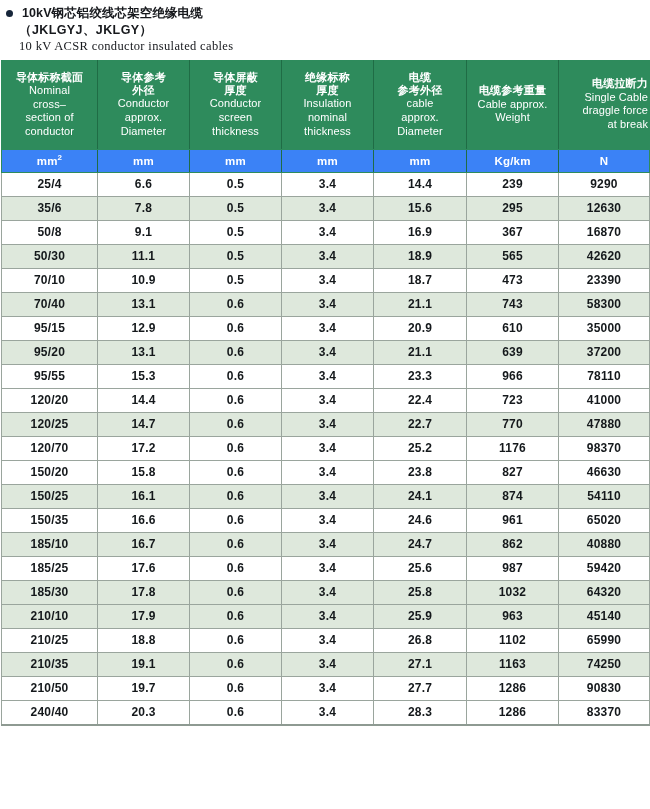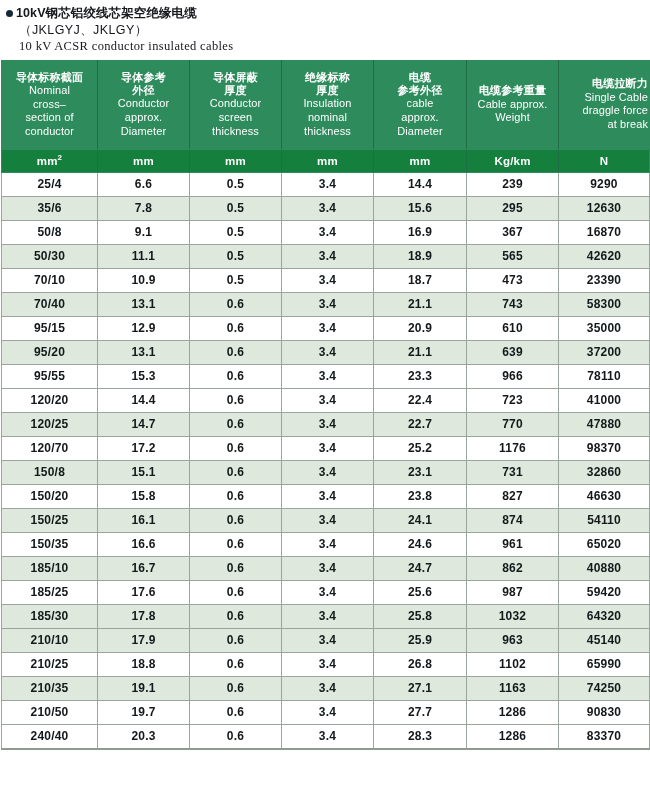--- a/index.html
+++ b/index.html
@@ -24,35 +24,35 @@
   .title-line {
     font-size: 12.5px;
     color: #16181c;
     letter-spacing: 0.1px;
     white-space: nowrap;
   }
   .title-line-1 {
     font-weight: 600;
     display: flex;
     align-items: center;
-    gap: 3px;
+    gap: 9px;
   }
   .bullet-dot {
     display: inline-block;
     width: 7px;
     height: 7px;
     border-radius: 50%;
     background: #17263a;
     flex: 0 0 auto;
     position: relative;
     top: 0px;
   }
   .title-line-2 {
     padding-left: 13px;
-    font-weight: 400;
+    font-weight: 700;
     letter-spacing: 0.4px;
   }
   .title-line-3 {
     padding-left: 13px;
     font-weight: 500;
     letter-spacing: 0.35px;
     font-family: Liberation Serif, serif;
   }
 
   
@@ -93,21 +93,21 @@
   }
   .hd-en {
     display: block;
     font-size: 11px;
     line-height: 1.24;
     font-weight: 400;
     letter-spacing: 0.1px;
   }
 
   .cable-table thead th.unit-cell {
-    background: #15803d;
+    background: #3b82f6;
     color: #ffffff;
     border: 1px solid #2e8b5c;
     border-top: 1px solid #b9d6c7;
     border-right-color: #1f6c45;
     text-align: center;
     height: 22px;
     font-size: 11.5px;
     font-weight: 600;
     letter-spacing: 0.2px;
     padding: 0;
@@ -320,29 +320,20 @@
       </tr>
       <tr class="row-odd">
         <td>120/70</td>
         <td>17.2</td>
         <td>0.6</td>
         <td>3.4</td>
         <td>25.2</td>
         <td>1176</td>
         <td>98370</td>
       </tr>
-      <tr class="row-even">
-        <td>150/8</td>
-        <td>15.1</td>
-        <td>0.6</td>
-        <td>3.4</td>
-        <td>23.1</td>
-        <td>731</td>
-        <td>32860</td>
-      </tr>
       <tr class="row-odd">
         <td>150/20</td>
         <td>15.8</td>
         <td>0.6</td>
         <td>3.4</td>
         <td>23.8</td>
         <td>827</td>
         <td>46630</td>
       </tr>
       <tr class="row-even">

